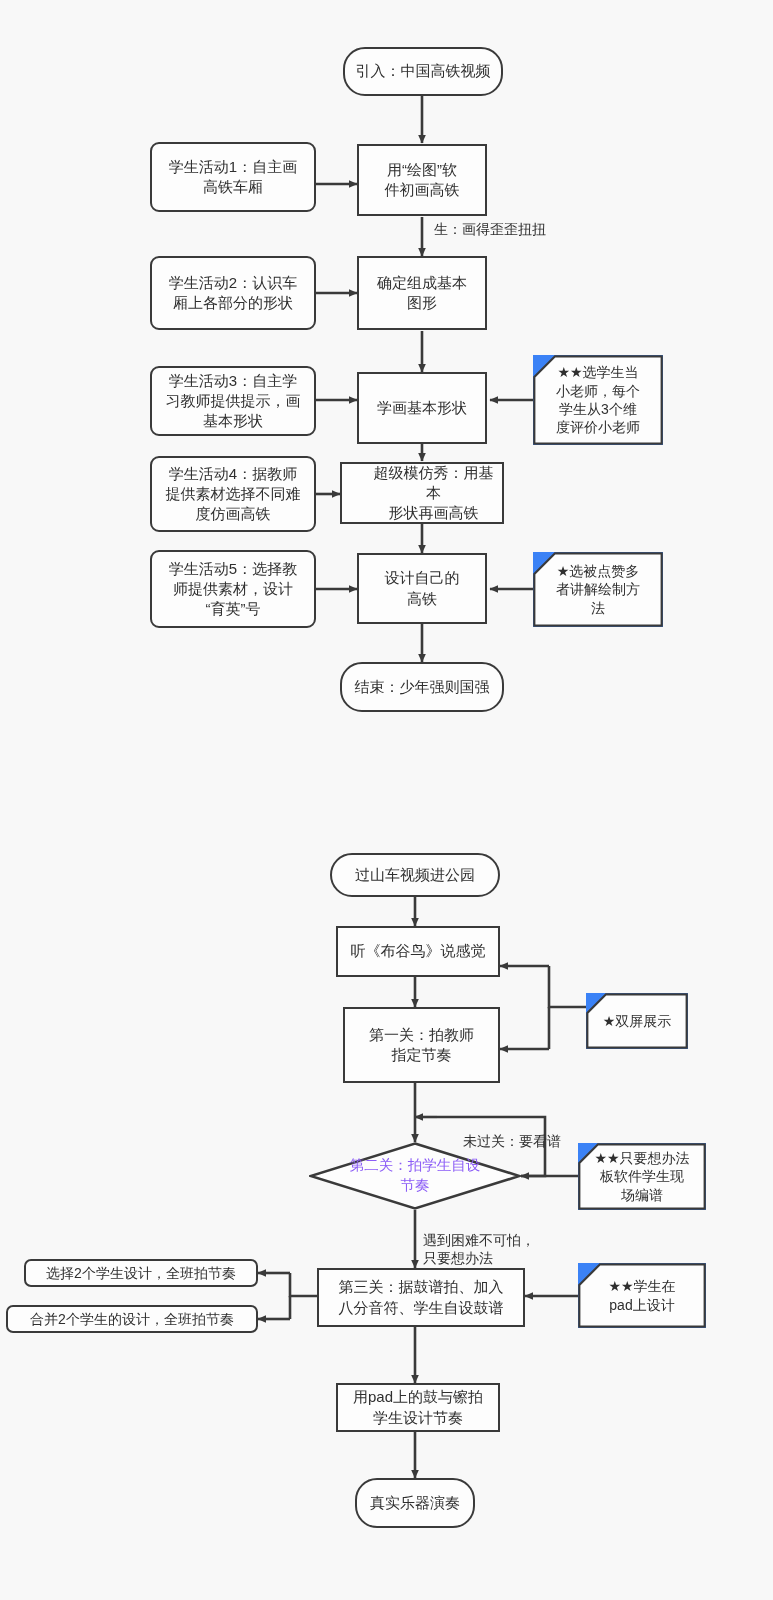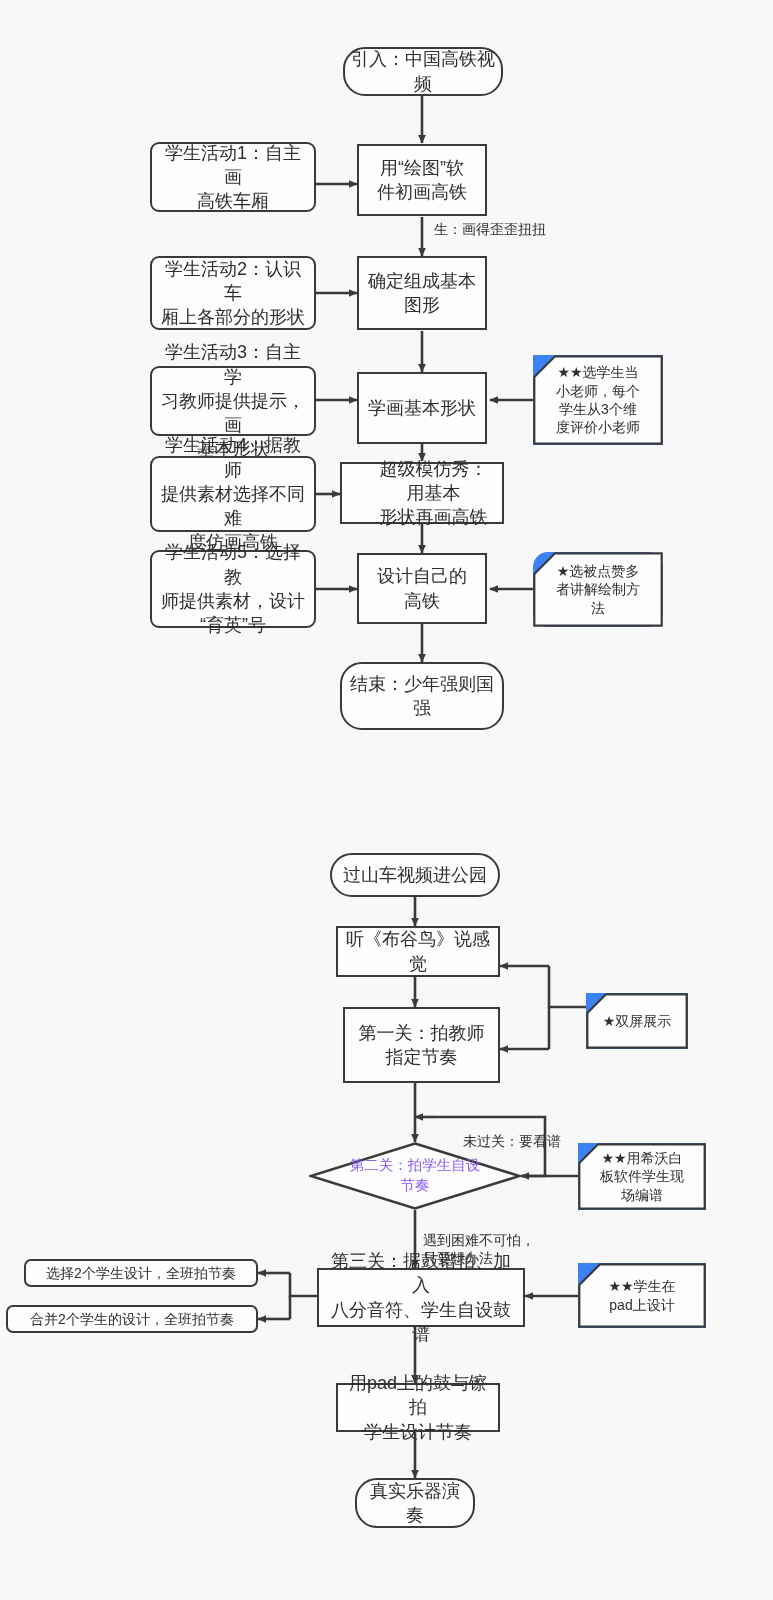--- a/index.html
+++ b/index.html
@@ -23,21 +23,21 @@
   }
   .node {
     position: absolute;
     box-sizing: border-box;
     background: #fdfdfd;
     border: 2.5px solid #3a3a3a;
     display: flex;
     align-items: center;
     justify-content: center;
     text-align: center;
-    font-size: 18px;
+    font-size: 15px;
     line-height: 1.35;
     color: #2f2f2f;
     padding: 2px 6px;
     white-space: pre-line;
   }
   .node.terminal {
     border-radius: 22px;
   }
   .node.rounded {
     border-radius: 9px;
@@ -207,33 +207,33 @@
 <div class="node" style="left:340px;top:462px;width:164px;height:62px;padding-left:29px;">超级模仿秀：用基本
 形状再画高铁</div>
 
 <div class="node rounded" style="left:150px;top:550px;width:166px;height:78px;">学生活动5：选择教
 师提供素材，设计
 “育英”号</div>
 
 <div class="node" style="left:357px;top:553px;width:130px;height:71px;">设计自己的
 高铁</div>
 
-<div class="node terminal" style="left:340px;top:662px;width:164px;height:68px;">结束：少年强则国强</div>
+<div class="node terminal" style="left:340px;top:662px;width:164px;height:50px;">结束：少年强则国强</div>
 
 <div class="note" style="left:533px;top:355px;width:130px;height:90px;">
   <svg class="noteshape" viewBox="0 0 130 90" preserveAspectRatio="none">
     <path d="M1.3,22 L22,1.3 L128.7,1.3 L128.7,88.7 L1.3,88.7 Z" fill="#fdfdfd" stroke="#3a3a3a" stroke-width="2.2"></path>
   </svg>
   <span class="notetext">★★选学生当
 小老师，每个
 学生从3个维
 度评价小老师</span>
 </div>
 
-<div class="note" style="left:533px;top:552px;width:130px;height:75px;border-radius:15px;">
+<div class="note" style="left:533px;top:552px;width:130px;height:75px;">
   <svg class="noteshape" viewBox="0 0 130 75" preserveAspectRatio="none">
     <path d="M1.3,22 L22,1.3 L128.7,1.3 L128.7,73.7 L1.3,73.7 Z" fill="#fdfdfd" stroke="#3a3a3a" stroke-width="2.2"></path>
   </svg>
   <span class="notetext">★选被点赞多
 者讲解绘制方
 法</span>
 </div>
 
 <div class="edgelabel" style="left:434px;top:220px;">生：画得歪歪扭扭</div>
 
@@ -268,21 +268,21 @@
   <svg class="noteshape" viewBox="0 0 102 56" preserveAspectRatio="none">
     <path d="M1.3,20 L20,1.3 L100.7,1.3 L100.7,54.7 L1.3,54.7 Z" fill="#fdfdfd" stroke="#3a3a3a" stroke-width="2.2"></path>
   </svg>
   <span class="notetext">★双屏展示</span>
 </div>
 
 <div class="note" style="left:578px;top:1143px;width:128px;height:67px;">
   <svg class="noteshape" viewBox="0 0 128 67" preserveAspectRatio="none">
     <path d="M1.3,20 L20,1.3 L126.7,1.3 L126.7,65.7 L1.3,65.7 Z" fill="#fdfdfd" stroke="#3a3a3a" stroke-width="2.2"></path>
   </svg>
-  <span class="notetext">★★用希沃白
+  <span class="notetext">★★只要想办法
 板软件学生现
 场编谱</span>
 </div>
 
 <div class="note" style="left:578px;top:1263px;width:128px;height:65px;">
   <svg class="noteshape" viewBox="0 0 128 65" preserveAspectRatio="none">
     <path d="M1.3,22 L22,1.3 L126.7,1.3 L126.7,63.7 L1.3,63.7 Z" fill="#fdfdfd" stroke="#3a3a3a" stroke-width="2.2"></path>
   </svg>
   <span class="notetext">★★学生在
 pad上设计</span>

